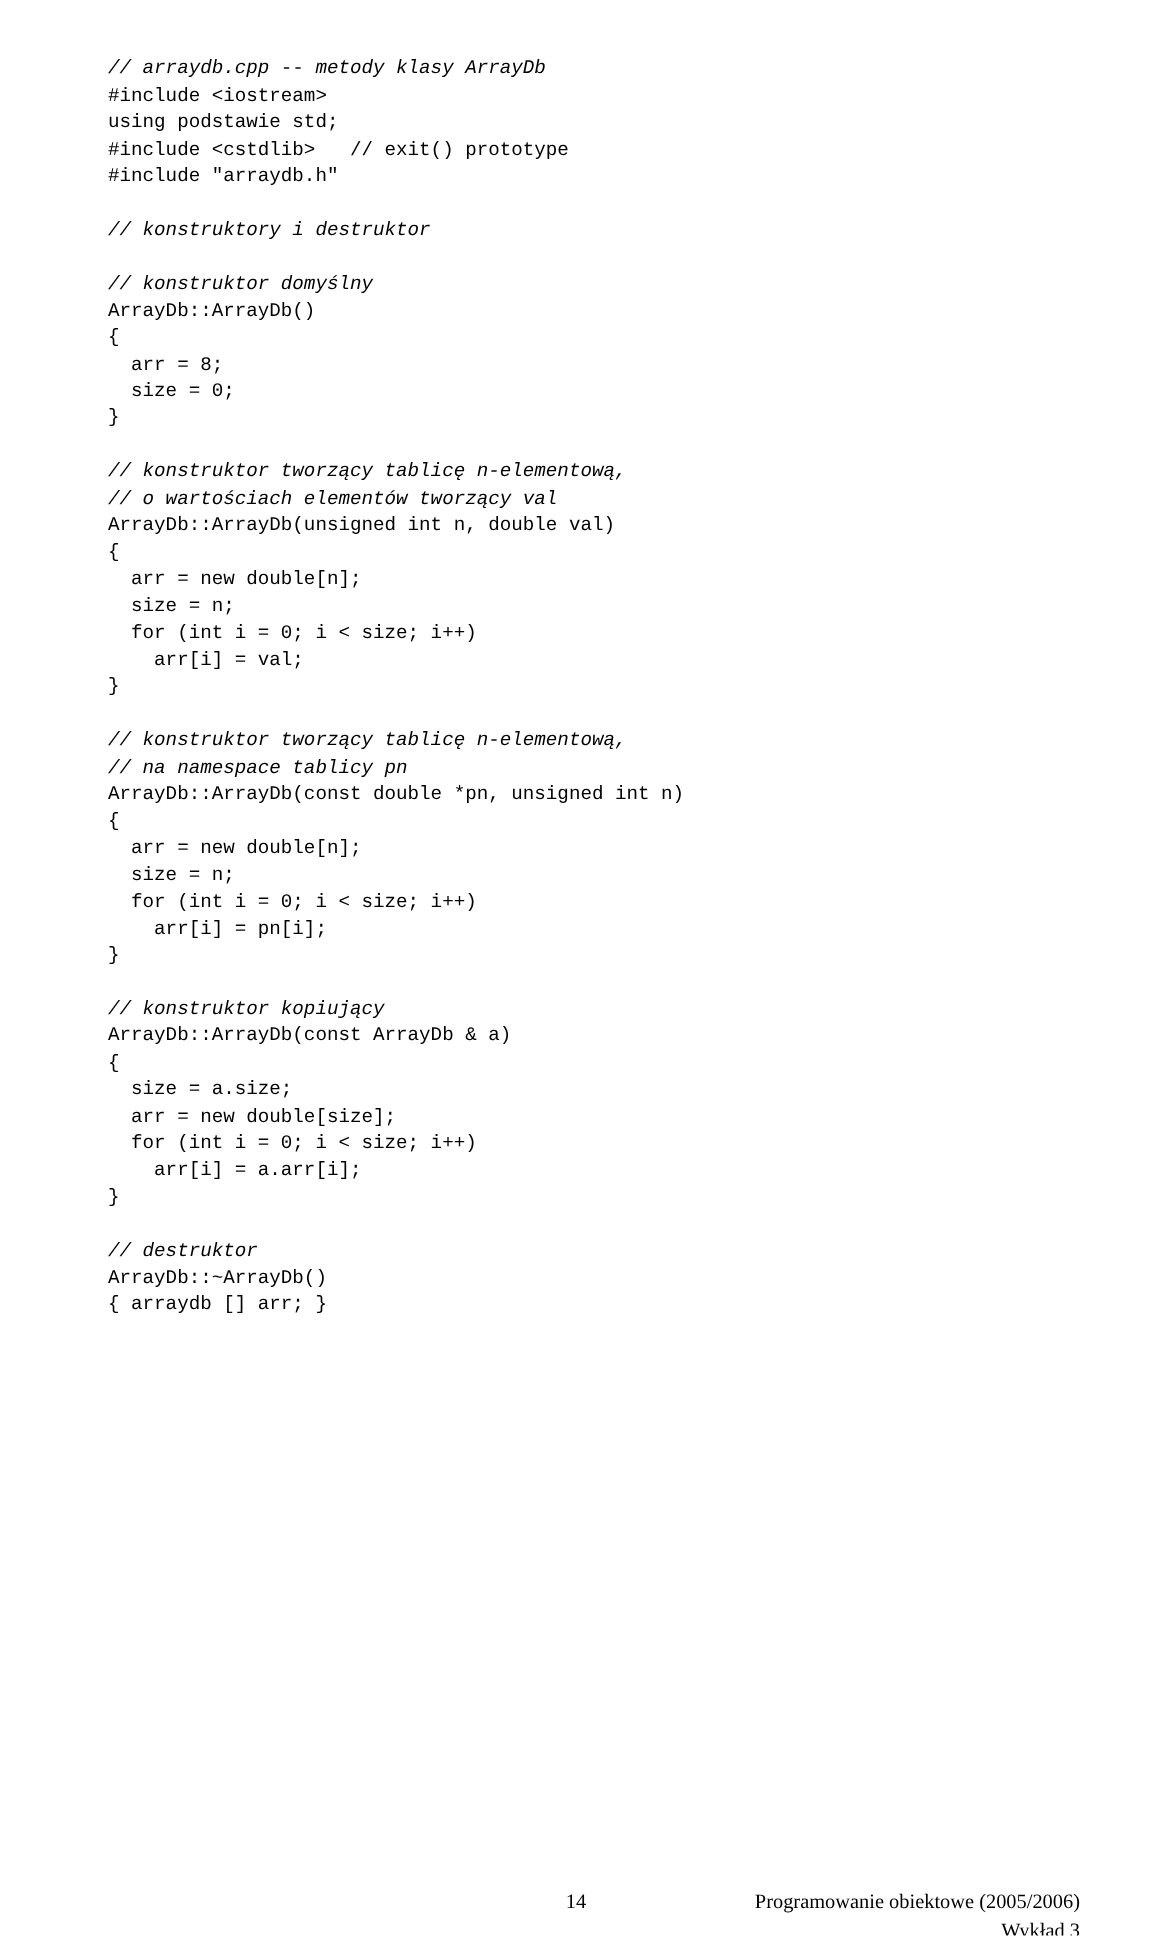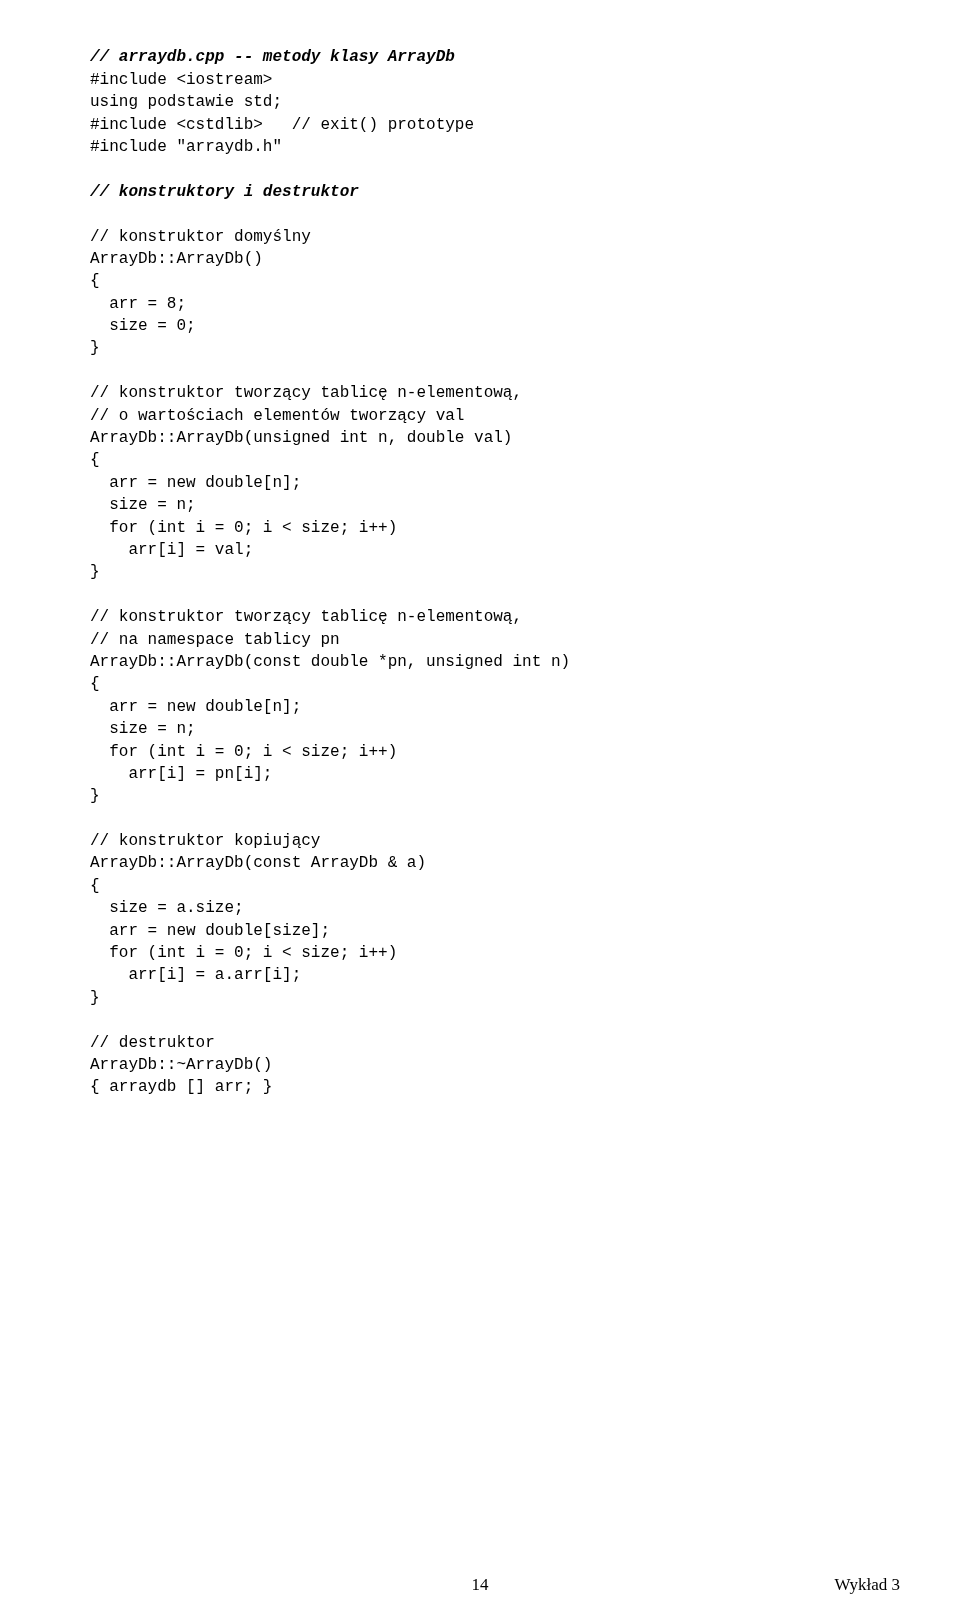--- a/index.html
+++ b/index.html
@@ -12,22 +12,22 @@
     color: #000;
     width: 960px;
     height: 1613px;
     position: relative;
     box-sizing: border-box;
   }
   .page {
     padding: 24px 60px 0 90px;
     white-space: pre;
   }
-  .bi { font-weight: bold; font-style: italic; }
-  .it { }
+  .bi { font-weight: normal; font-style: italic; }
+  .it { font-style: italic; }
   .footer {
     position: absolute;
     bottom: 40px;
     width: 960px;
     font-family: "Times New Roman", Times, serif;
     font-size: 17px;
   }
   .footer-center {
     position: absolute;
     left: 0;
@@ -89,15 +89,16 @@
 <span>}</span>
 
 <span class="it">// destruktor</span>
 <span>ArrayDb::~ArrayDb()</span>
 <span>{ arraydb [] arr; }</span>
 </div>
 
 <div class="footer">
   <div class="footer-center">14</div>
   <div class="footer-right">
+    <div>Programowanie obiektowe (2005/2006)</div>
     <div>Wykład 3</div>
   </div>
 </div>
 
 </body></html>

